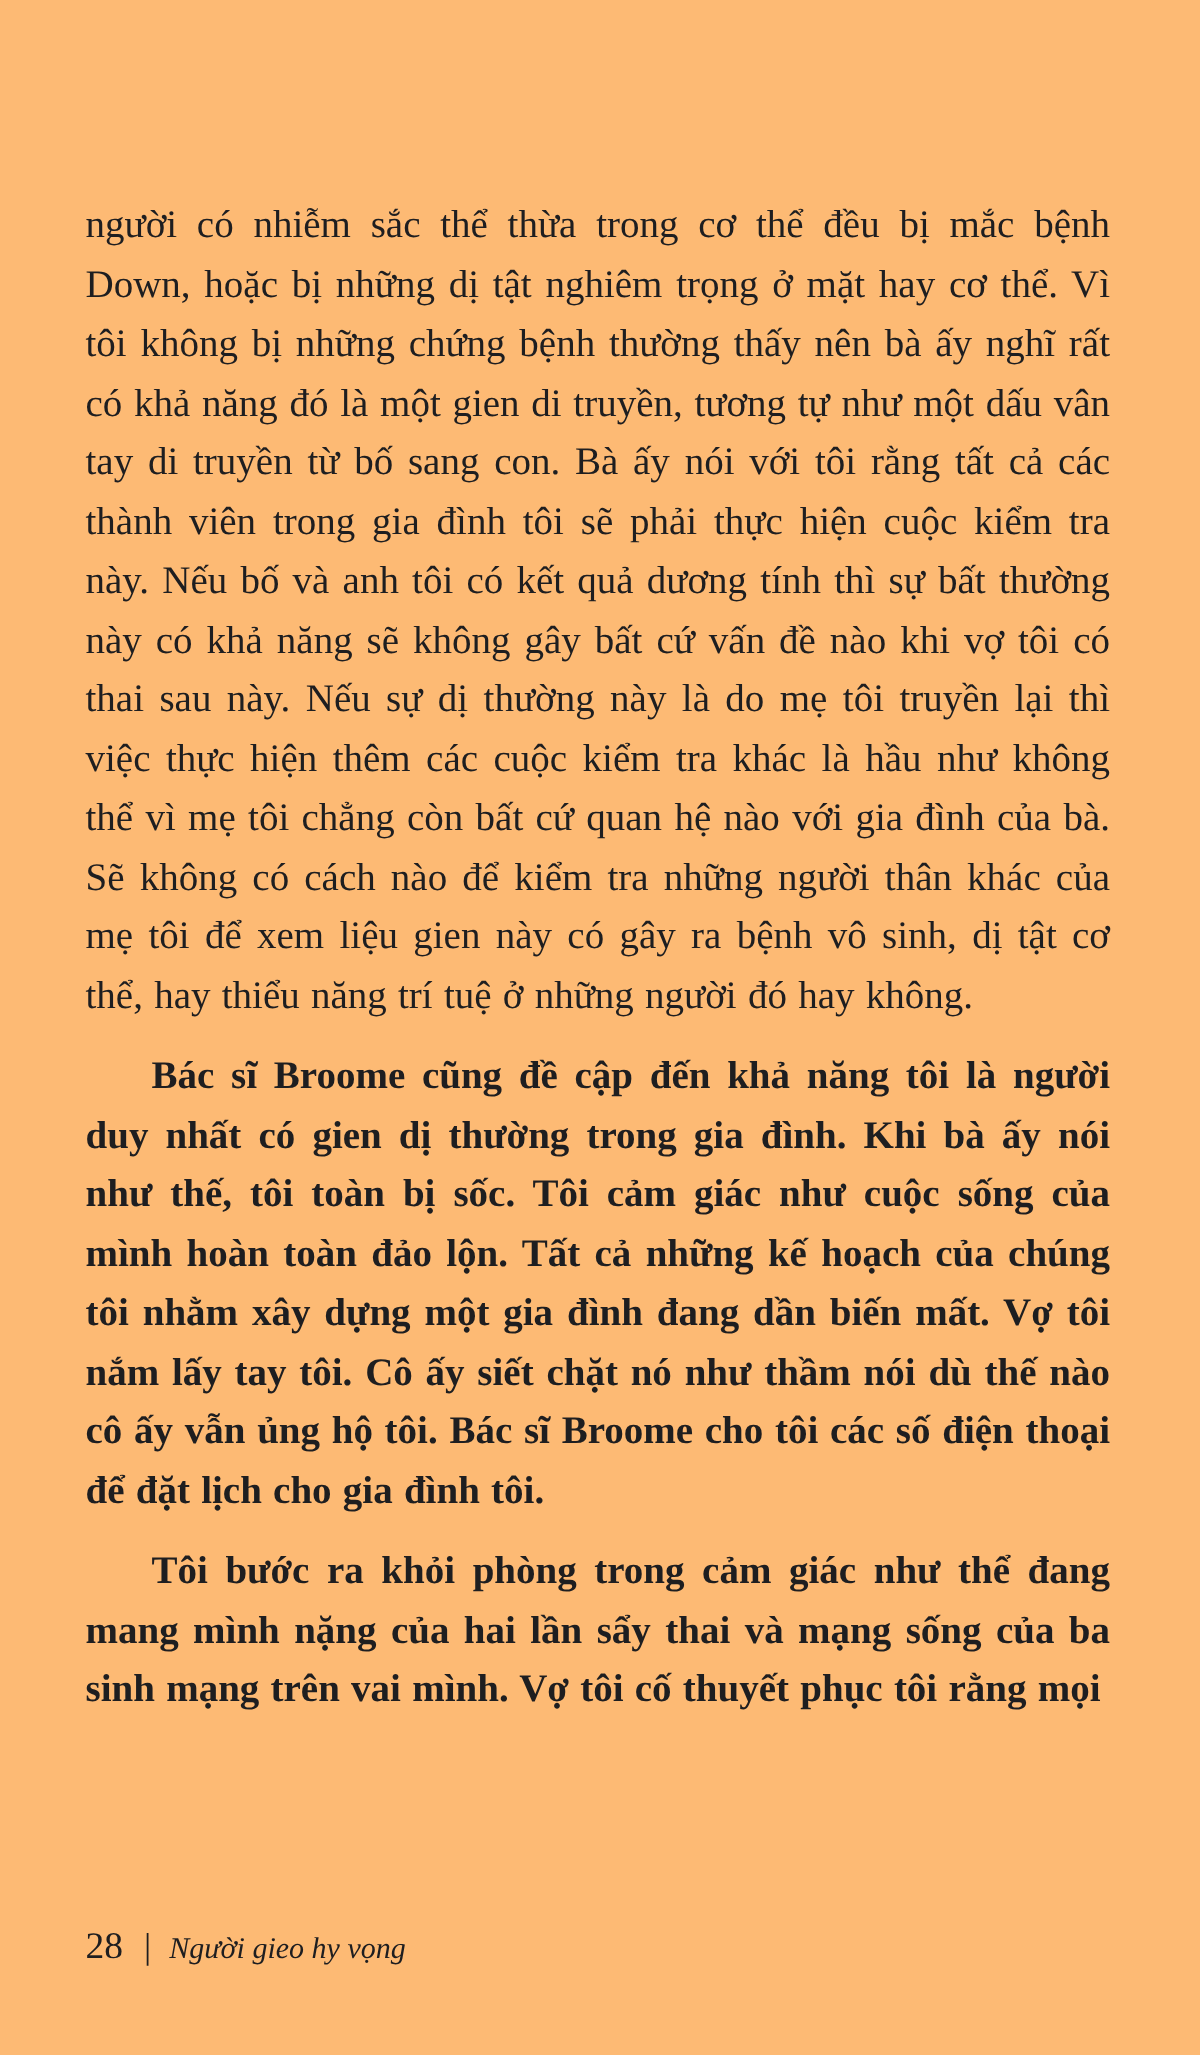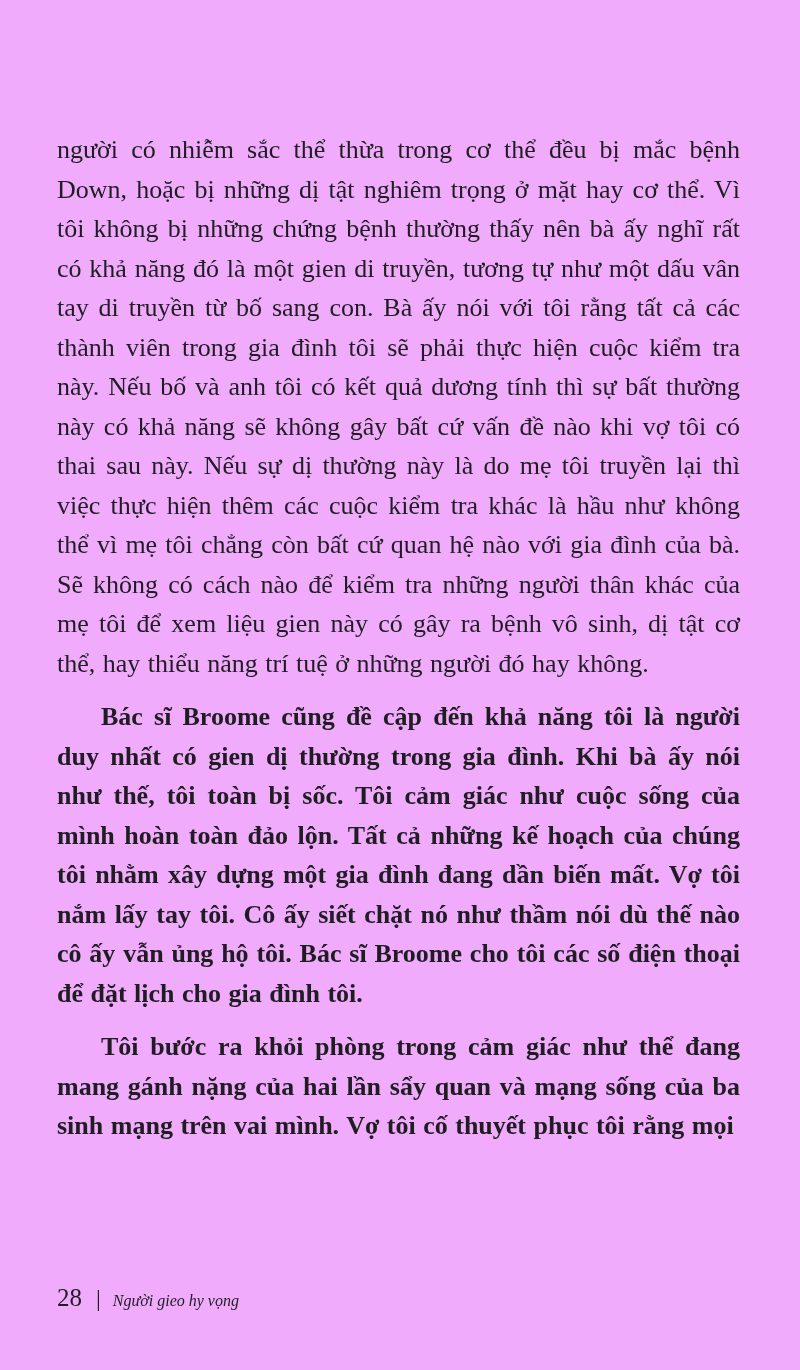--- a/index.html
+++ b/index.html
@@ -13,21 +13,21 @@
 
   body {
     font-family: "Liberation Serif", "DejaVu Serif", serif;
     color: #1e1e20;
   }
 
   .page {
     position: relative;
     width: 800px;
     height: 1370px;
-    background: #f0abfc;
+    background: #fdba74;
     padding: 130px 60px 0 57px;
   }
 
   .content p {
     font-size: 26px;
     line-height: 39.5px;
     text-align: justify;
     word-spacing: 1px;
   }
 
@@ -52,34 +52,34 @@
   }
 
   .footer .separator {
     font-size: 24px;
     color: #1e1e20;
     margin: 0 12px 0 14px;
     font-weight: 400;
   }
 
   .footer .book-title {
-    font-size: 16px;
+    font-size: 20px;
     font-style: italic;
     color: #1e1e20;
   }
 </style>
 </head>
 <body>
 
 <div class="page">
 
   <div class="content">
     <p>người có nhiễm sắc thể thừa trong cơ thể đều bị mắc bệnh Down, hoặc bị những dị tật nghiêm trọng ở mặt hay cơ thể. Vì tôi không bị những chứng bệnh thường thấy nên bà ấy nghĩ rất có khả năng đó là một gien di truyền, tương tự như một dấu vân tay di truyền từ bố sang con. Bà ấy nói với tôi rằng tất cả các thành viên trong gia đình tôi sẽ phải thực hiện cuộc kiểm tra này. Nếu bố và anh tôi có kết quả dương tính thì sự bất thường này có khả năng sẽ không gây bất cứ vấn đề nào khi vợ tôi có thai sau này. Nếu sự dị thường này là do mẹ tôi truyền lại thì việc thực hiện thêm các cuộc kiểm tra khác là hầu như không thể vì mẹ tôi chẳng còn bất cứ quan hệ nào với gia đình của bà. Sẽ không có cách nào để kiểm tra những người thân khác của mẹ tôi để xem liệu gien này có gây ra bệnh vô sinh, dị tật cơ thể, hay thiểu năng trí tuệ ở những người đó hay không.</p>
     <p class="indent">Bác sĩ Broome cũng đề cập đến khả năng tôi là người duy nhất có gien dị thường trong gia đình. Khi bà ấy nói như thế, tôi toàn bị sốc. Tôi cảm giác như cuộc sống của mình hoàn toàn đảo lộn. Tất cả những kế hoạch của chúng tôi nhằm xây dựng một gia đình đang dần biến mất. Vợ tôi nắm lấy tay tôi. Cô ấy siết chặt nó như thầm nói dù thế nào cô ấy vẫn ủng hộ tôi. Bác sĩ Broome cho tôi các số điện thoại để đặt lịch cho gia đình tôi.</p>
-    <p class="indent">Tôi bước ra khỏi phòng trong cảm giác như thể đang mang gánh nặng của hai lần sẩy quan và mạng sống của ba sinh mạng trên vai mình. Vợ tôi cố thuyết phục tôi rằng mọi</p>
+    <p class="indent">Tôi bước ra khỏi phòng trong cảm giác như thể đang mang mình nặng của hai lần sẩy thai và mạng sống của ba sinh mạng trên vai mình. Vợ tôi cố thuyết phục tôi rằng mọi</p>
   </div>
 
   <div class="footer">
     <span class="page-number">28</span>
     <span class="separator">|</span>
     <span class="book-title">Người gieo hy vọng</span>
   </div>
 
 </div>
 

